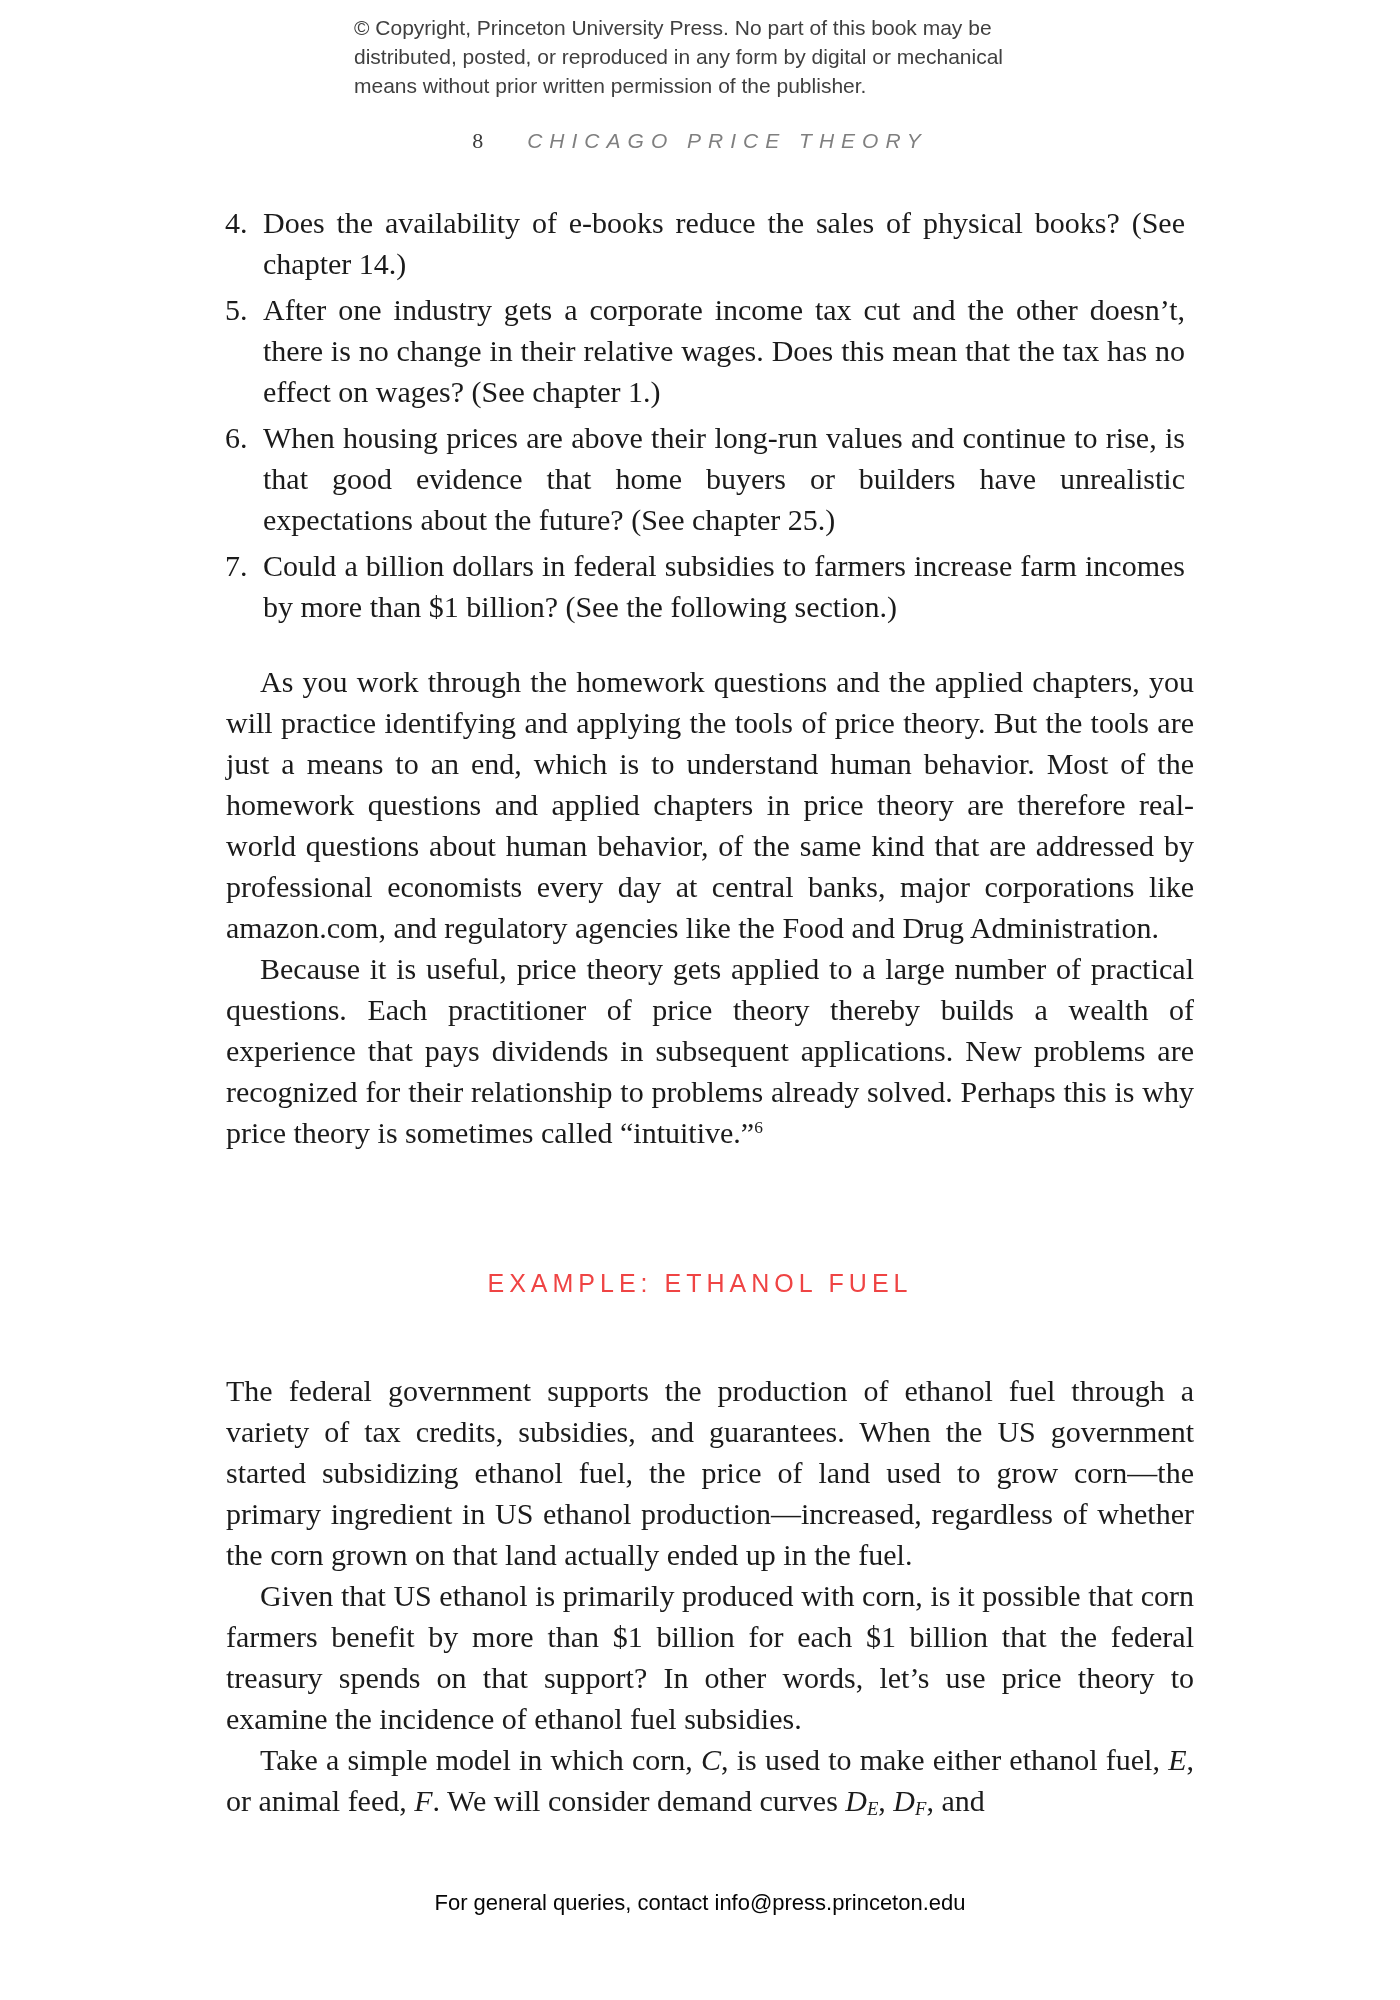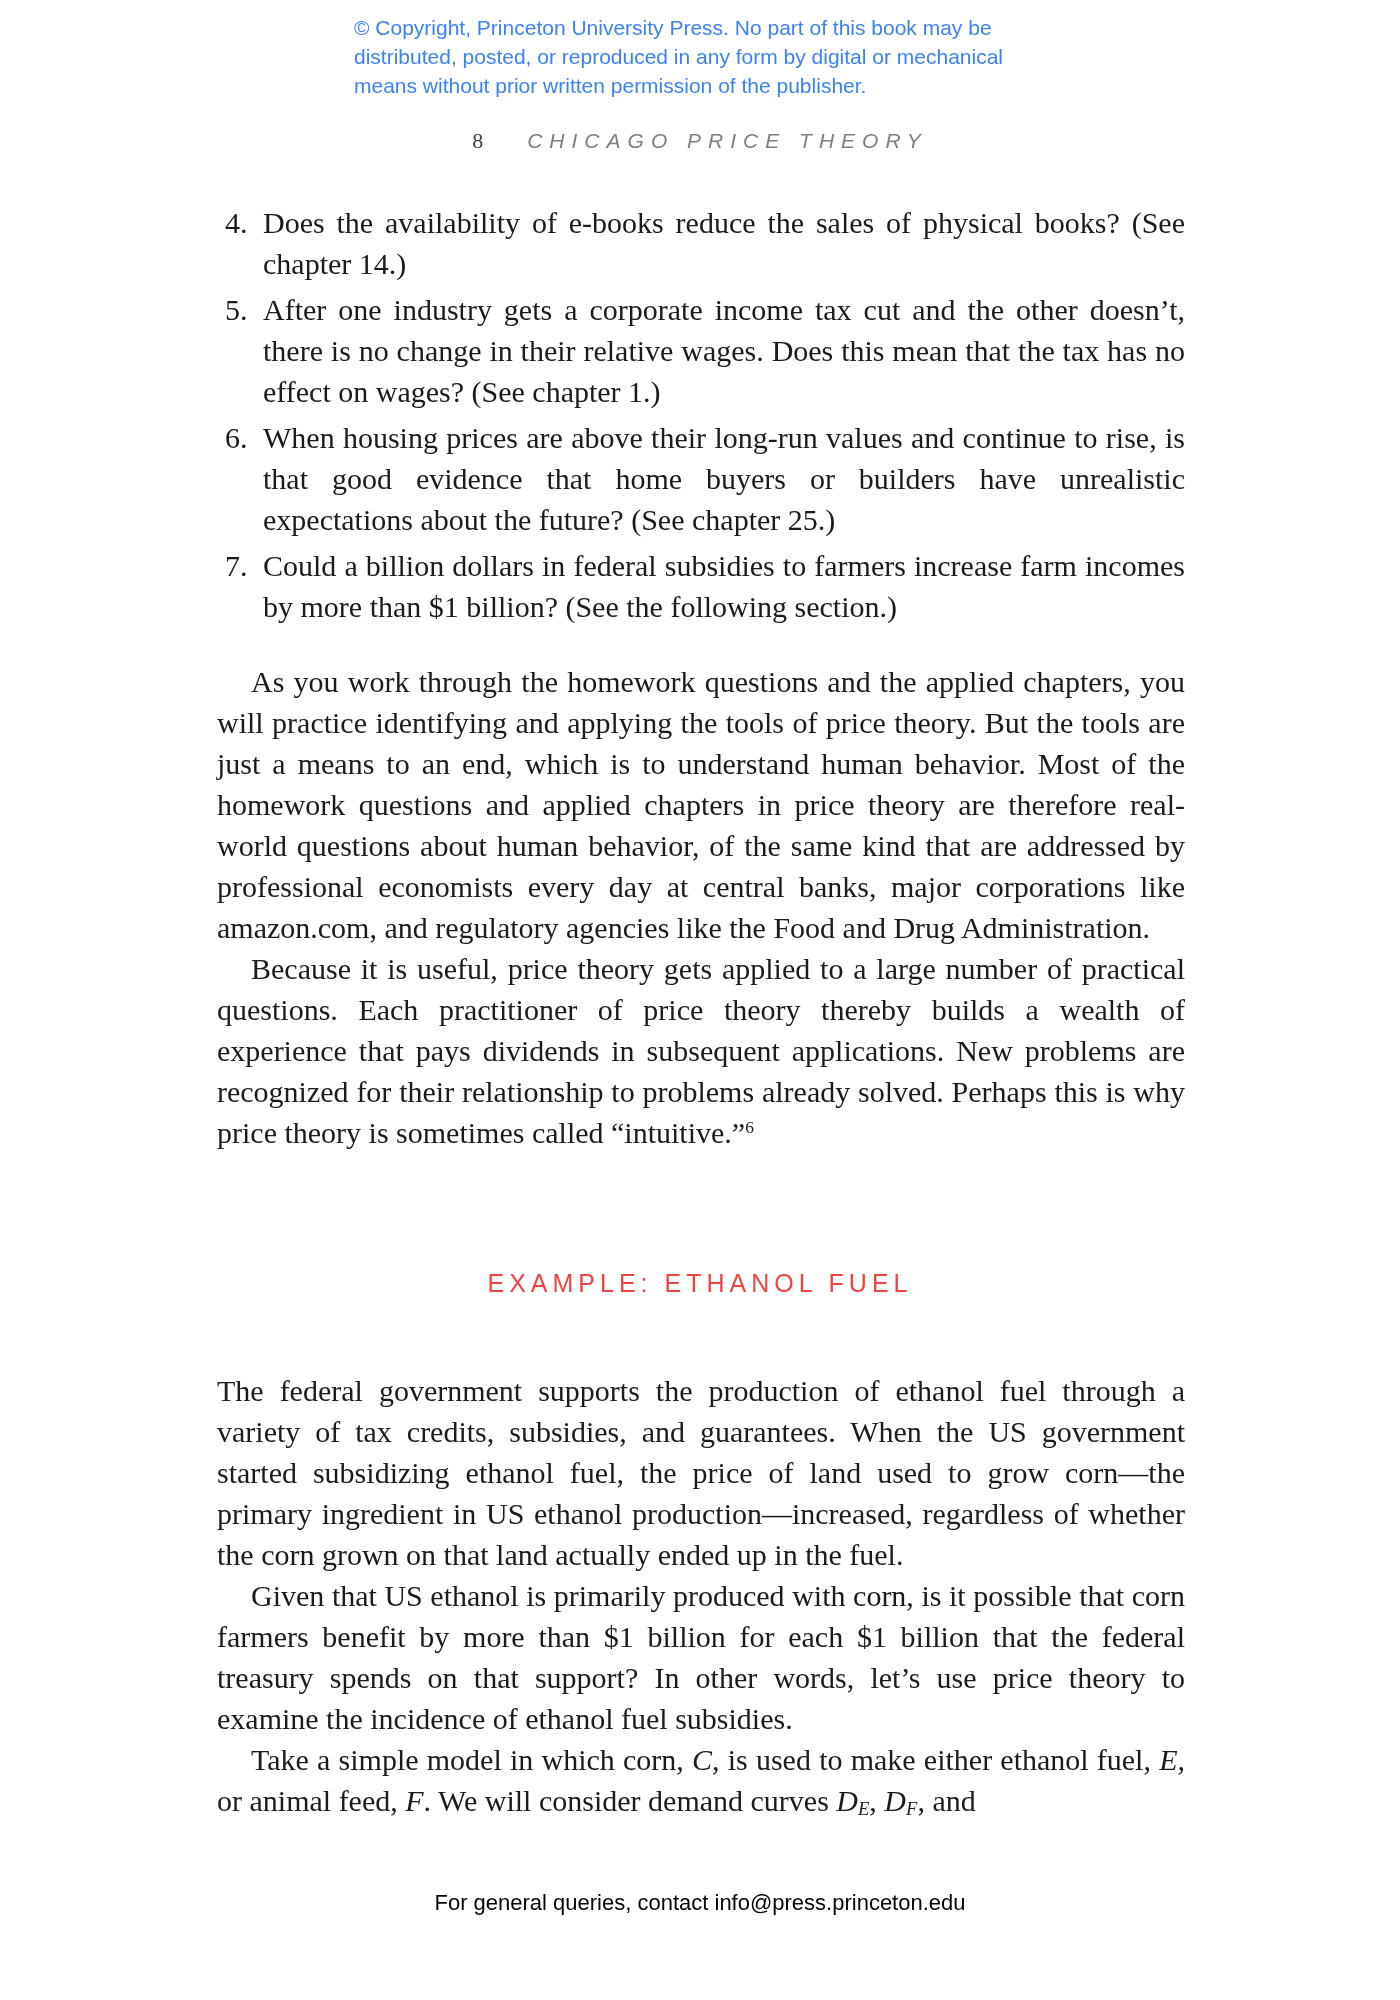--- a/index.html
+++ b/index.html
@@ -14,21 +14,21 @@
   }
 
   
   .copyright {
     position:absolute;
     left:354px; top:13px;
     width:700px;
     font-family:"Liberation Sans", sans-serif;
     font-size:21px;
     line-height:29px;
-    color:#3b82f6;
+    color:#404040;
   }
 
   
   .running-head {
     position:absolute;
     top:128px; left:0;
     width:100%;
     text-align:center;
     white-space:nowrap;
   }
@@ -61,21 +61,21 @@
     padding-left:8px;
   }
   .q-text {
     flex:1;
     text-align:justify;
   }
 
   
   .intro-block, .example-block {
     position:absolute;
-    left:217px;
+    left:226px;
     width:968px;
     font-size:30px;
     line-height:41px;
   }
   .intro-block { top:661px; }
   .example-block { top:1370px; }
   .para { margin:0; text-align:justify; }
   .para.indent { text-indent:34px; }
   .para.noindent { text-indent:0; }
 

